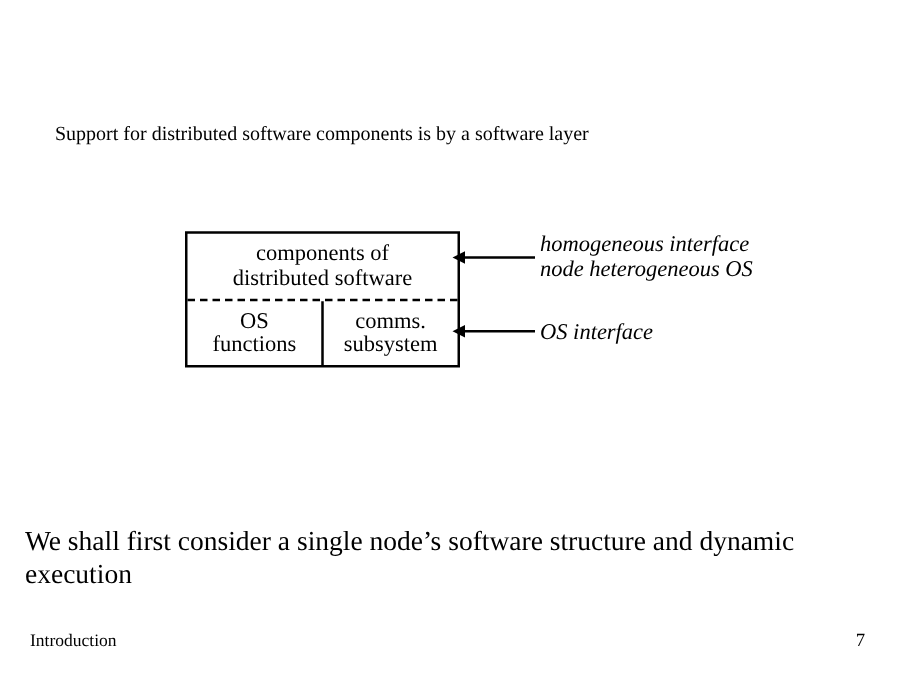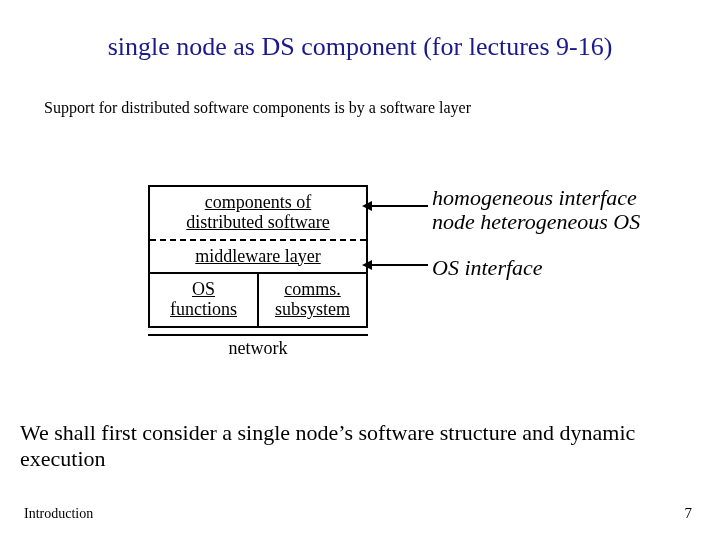--- a/index.html
+++ b/index.html
@@ -3,67 +3,64 @@
 <meta charset="utf-8">
 <style>
   * { box-sizing: border-box; margin: 0; padding: 0; }
   html, body { width: 720px; height: 540px; background: #fff; font-family: "Times New Roman", Times, serif; color: #000; }
   .slide { position: relative; width: 720px; height: 540px; }
   .title { position: absolute; top: 32px; left: 0; right: 0; text-align: center; font-size: 26px; color: #1a1a8a; }
   .support { position: absolute; top: 98px; left: 44px; right: 44px; font-size: 16px; line-height: 1.25; }
   .support .indent { margin-left: 30px; }
   .diagram { position: absolute; top: 185px; left: 148px; width: 220px; }
   .box-outer { border: 2px solid #000; width: 220px; }
-  .layer { width: 100%; text-align: center; font-size: 18px; line-height: 1.1; padding: 6px 4px; border-bottom: 2px solid #000; text-decoration: underline; }
+  .layer { width: 100%; text-align: center; font-size: 18px; line-height: 1.1; padding: 6px 4px; border-bottom: 2px solid #000; }
   .layer.dashed { border-bottom: 2px dashed #000; }
   .layer.split { display: flex; border-bottom: none; padding: 0; }
   .layer.split .cell { flex: 1; padding: 6px 4px; font-size: 18px; line-height: 1.1; text-align: center; }
   .layer.split .cell:first-child { border-right: 2px solid #000; }
   .network { text-align: center; font-size: 18px; margin-top: 6px; border-top: 2px solid #000; padding-top: 2px; width: 220px; }
-  .annot { position: absolute; font-size: 22px; font-style: italic; line-height: 1.1; }
+  .annot { position: absolute; font-size: 18px; font-style: italic; line-height: 1.1; }
   .annot1 { top: 186px; left: 432px; width: 240px; }
   .annot2 { top: 256px; left: 432px; width: 200px; }
   .arrow { position: absolute; left: 370px; height: 2px; background: #000; }
   .arrow::before { content: ""; position: absolute; left: -8px; top: -4px; border-top: 5px solid transparent; border-bottom: 5px solid transparent; border-right: 10px solid #000; }
   .arrow1 { top: 205px; width: 58px; }
   .arrow2 { top: 264px; width: 58px; }
   .conclusion { position: absolute; top: 420px; left: 20px; right: 20px; font-size: 22px; }
   .footer-left { position: absolute; bottom: 18px; left: 24px; font-size: 14px; }
   .footer-right { position: absolute; bottom: 18px; right: 28px; font-size: 15px; }
 </style>
 </head>
 <body>
 
 <div class="slide">
 
-  <div class="title">single node as DS component (for lectures 9-16)</div>
 
   <div class="support">
     <div>Support for distributed software components is by a software layer</div>
   </div>
 
   <div class="diagram">
     <div class="box-outer">
       <div class="layer dashed">
         <span>components of</span><br>
         <span>distributed software</span>
       </div>
-      <div class="layer">middleware layer</div>
       <div class="layer split">
         <div class="cell">
           <span>OS</span><br>
           <span>functions</span>
         </div>
         <div class="cell">
           <span>comms.</span><br>
           <span>subsystem</span>
         </div>
       </div>
     </div>
-    <div class="network">network</div>
   </div>
 
   <div class="arrow arrow1"></div>
   <div class="annot annot1">
     <span>homogeneous interface</span><br>
     <span>node heterogeneous OS</span>
   </div>
 
   <div class="arrow arrow2"></div>
   <div class="annot annot2">OS interface</div>

